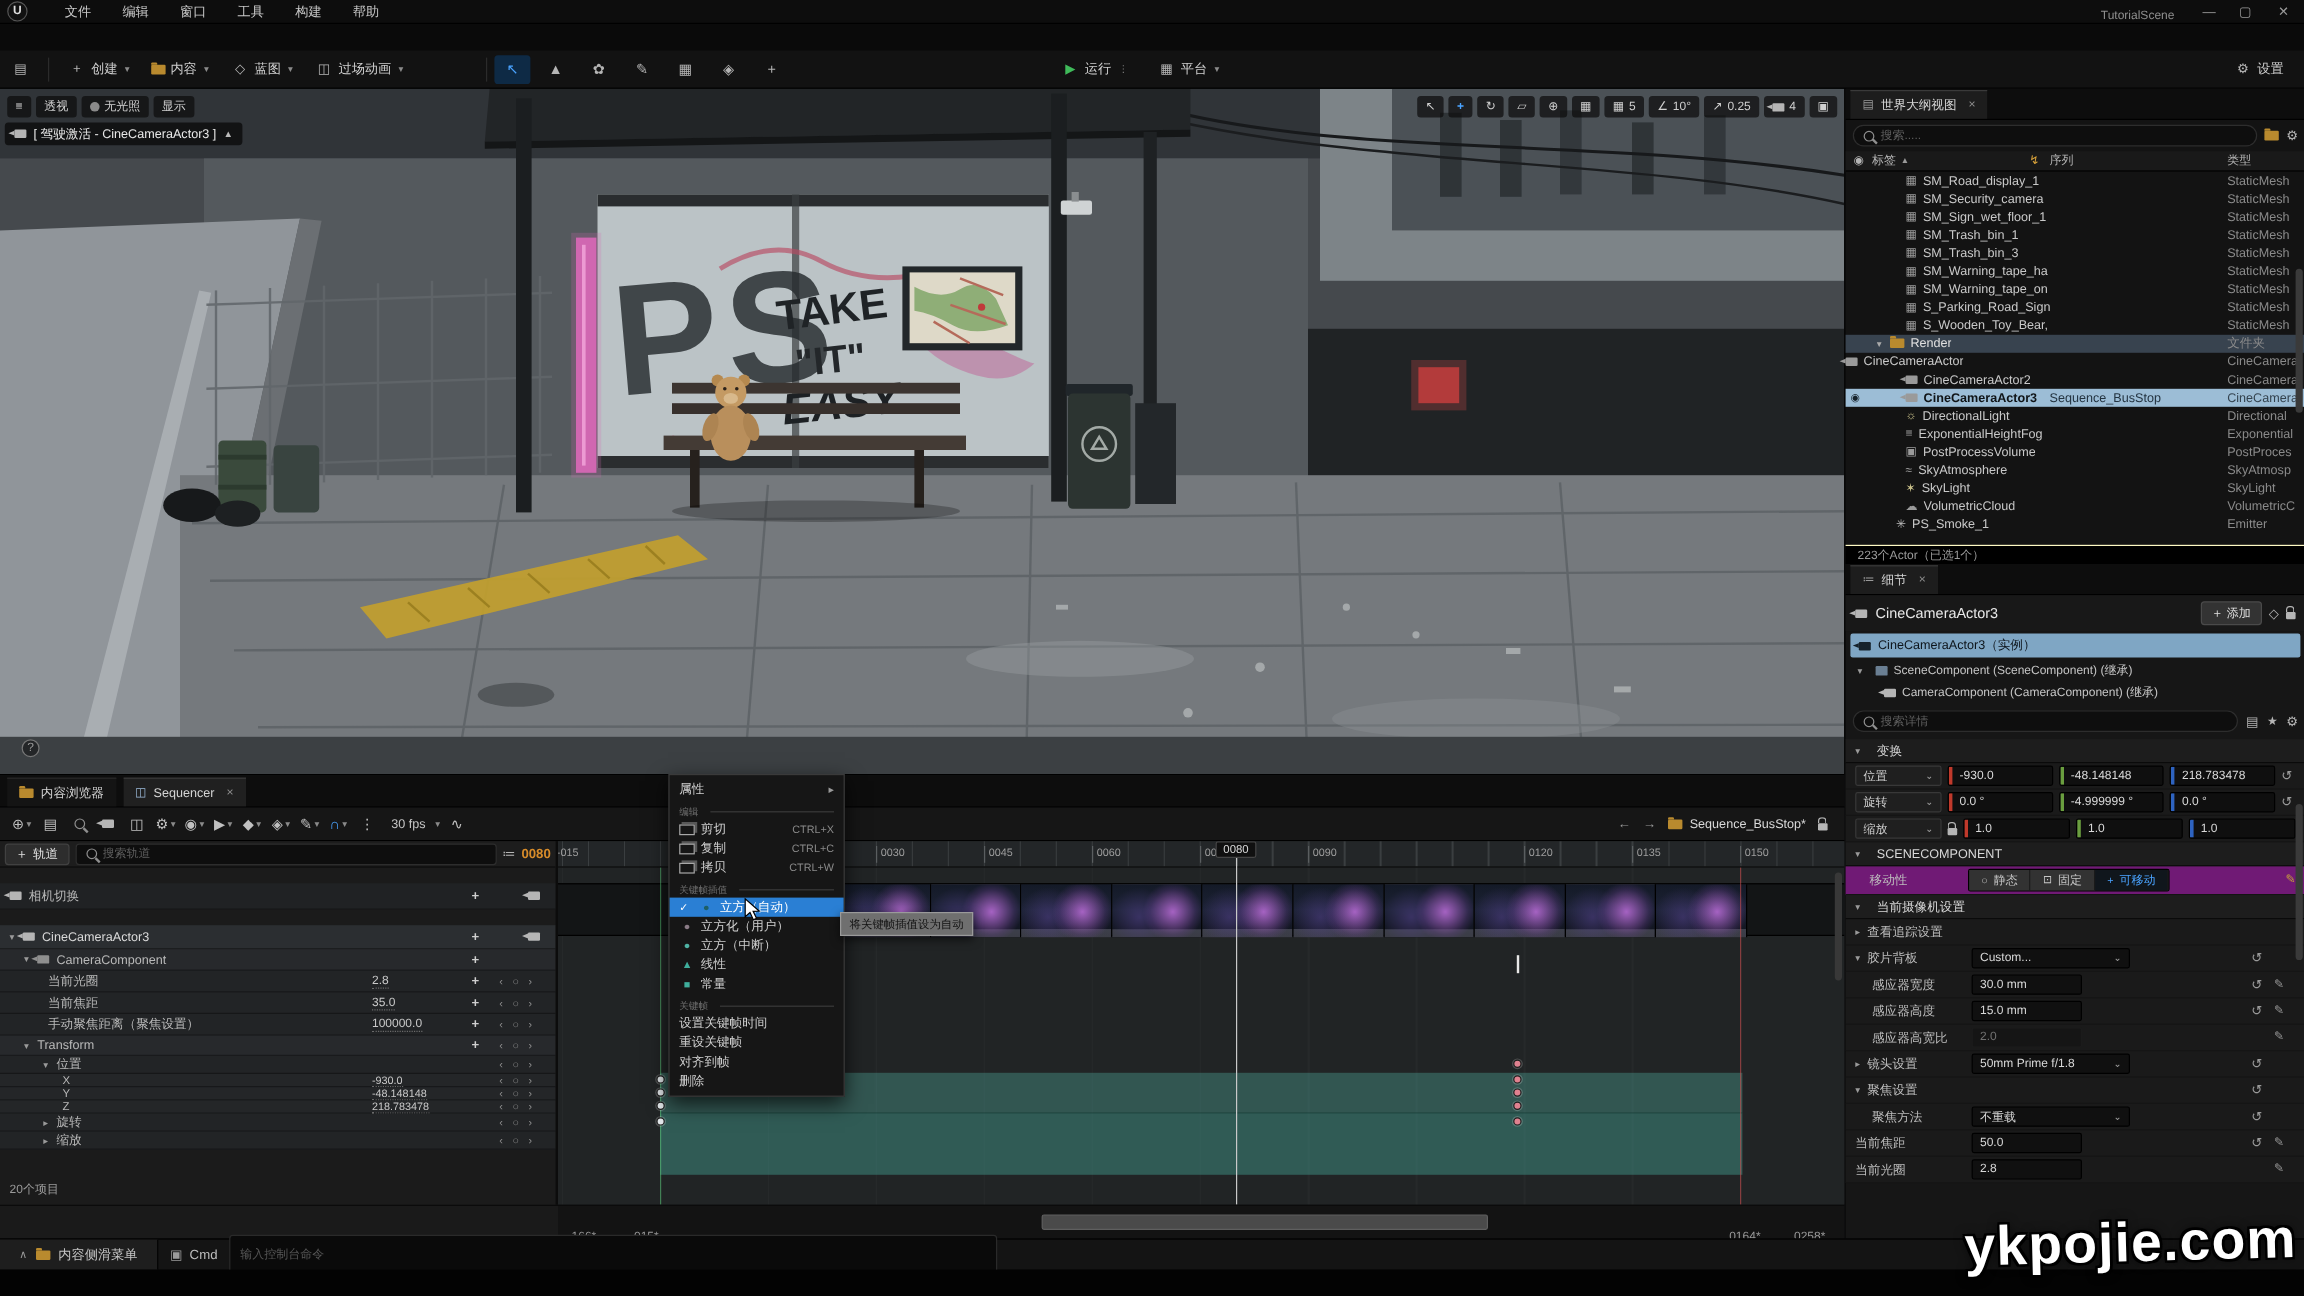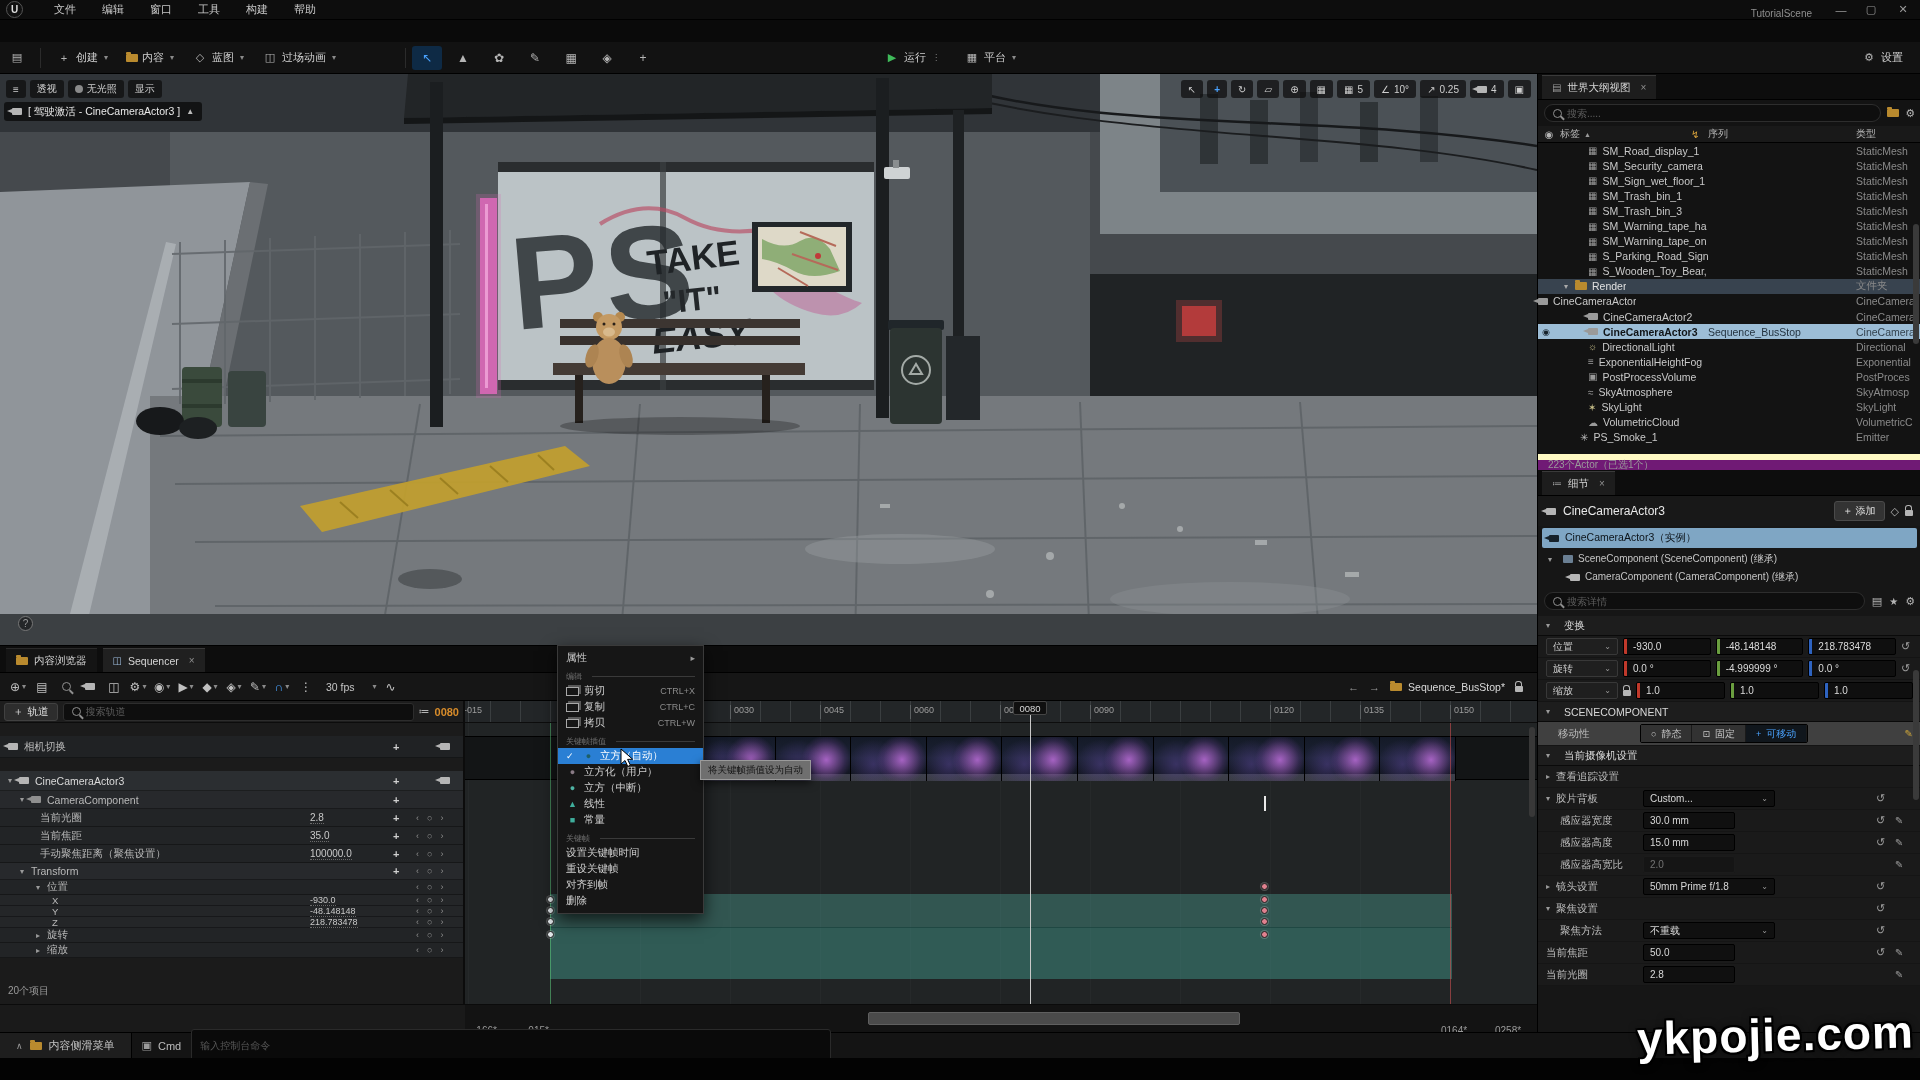--- a/index.html
+++ b/index.html
@@ -54,21 +54,21 @@
   .o-label{white-space:nowrap;overflow:hidden;}
   .o-seq{position:absolute;left:170px;width:142px;color:#9f9f9f;white-space:nowrap;overflow:hidden;}
   .o-type{position:absolute;left:318px;width:62px;color:#8a8a8a;white-space:nowrap;overflow:hidden;}
   .o-row.folder{background:#38434f;}
   .o-row.folder .o-label{color:#e0e0e0;}
   .o-row.selected{background:#9cbdd6;color:#101417;}
   .o-row.selected .o-label{color:#101417;font-weight:bold;}
   .o-row.selected .o-seq{color:#243441;}
   .o-row.selected .o-type{color:#33424e;}
   .o-row.selected .o-eye{color:#16222b;}
-  #o-footer{height:16px;background:#701a75;border-top:6px solid #fef9c3;display:flex;align-items:center;padding:0 10px;font-size:10px;color:#9a9a9a;}
+  #o-footer{height:16px;background:#000000;border-top:1px solid #fef9c3;display:flex;align-items:center;padding:0 10px;font-size:10px;color:#9a9a9a;}
   
   .d-sec-hdr{height:20px;background:#1d1d1d;border-bottom:1px solid #0a0a0a;display:flex;align-items:center;gap:8px;padding:0 8px;font-size:10.5px;color:#d8d8d8;}
   .chev{font-size:8px;color:#9a9a9a;width:10px;display:inline-block;}
   .d-row{height:22px;display:flex;align-items:center;position:relative;border-bottom:1px solid #151515;background:#1a1a1a;font-size:10.5px;color:#bdbdbd;padding-left:8px;}
   .d-row .ctl{position:absolute;left:105px;width:132px;height:17px;background:#101010;border:1px solid #000;border-radius:2px;display:flex;align-items:center;padding:0 6px;color:#d8d8d8;font-size:10px;}
   .d-row .ctl .ctl-dd{margin-left:auto;font-size:8px;color:#9a9a9a;}
   .d-row.k-input .ctl{width:92px;}
   .d-row.dis .ctl{opacity:.45;border-color:#1e1e1e;}
   .d-row .rst{position:absolute;left:338px;color:#9a9a9a;font-size:11px;}
   .d-row .brush{position:absolute;left:357px;color:#9a9a9a;font-size:10px;}
@@ -694,21 +694,21 @@
             <div class="axis-box az">
               <span>1.0</span>
             </div>
 
           </div>
         </div>
       <div class="d-sec-hdr">
           <span class="chev">▾</span>
           <span>SCENECOMPONENT</span>
         </div>
-      <div style="height:24px;display:flex;align-items:center;padding:0 8px 0 20px;background:#404040;border-bottom:1px solid #141414;">
+      <div style="height:24px;display:flex;align-items:center;padding:0 8px 0 20px;background:#701a75;border-bottom:1px solid #141414;">
         <span style="width:82px;font-size:10.5px;color:#bdbdbd;">移动性</span>
         <div class="seg">
 
         <div class="seg-btn">
               <span style="font-size:9px;">○</span>
               <span>静态</span>
             </div>
             <div class="seg-btn">
               <span style="font-size:9px;">⊡</span>
               <span>固定</span>
@@ -874,21 +874,21 @@
             <span class="dd">▾</span>
           </div>
           <div class="sq-ic">
             <span style="color: rgb(74, 163, 255);">∩</span>
             <span class="dd">▾</span>
           </div>
           <div class="sq-ic">
             <span>⋮</span>
           </div>
         </div>
-      <div class="flex" style="gap:16px;margin-left:6px;color:#c5c5c5;font-size:10.5px;">
+      <div class="flex" style="gap:6px;margin-left:6px;color:#c5c5c5;font-size:10.5px;">
           <span>30 fps</span>
           <span class="dd">▾</span>
         </div>
       <div class="sq-ic">
           <span>∿</span>
         </div>
       <div style="margin-left:auto;display:flex;align-items:center;gap:10px;padding-right:8px;">
         <span style="color:#9a9a9a;">←</span>
         <span style="color:#9a9a9a;">→</span>
         <span class="flex" style="gap:6px;">

